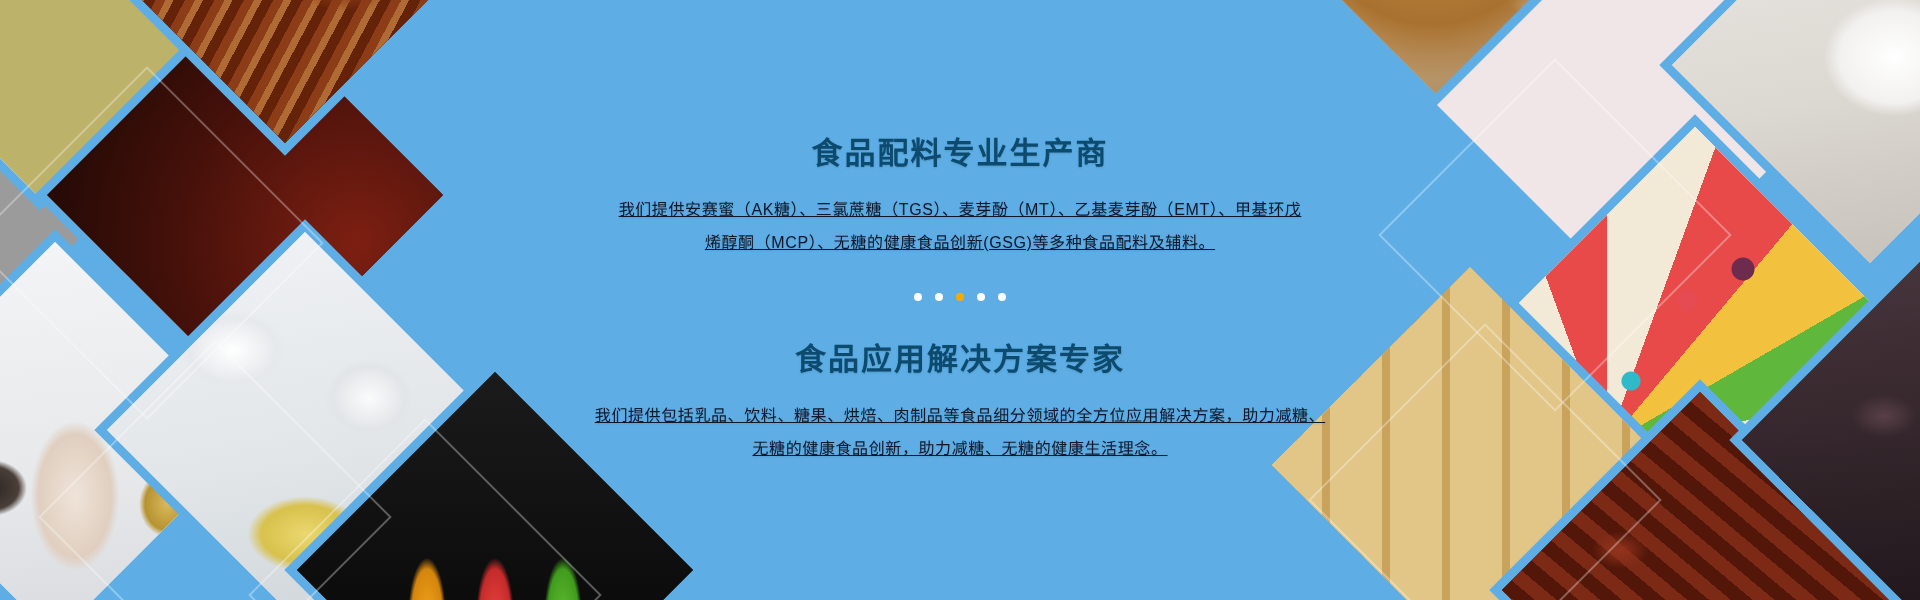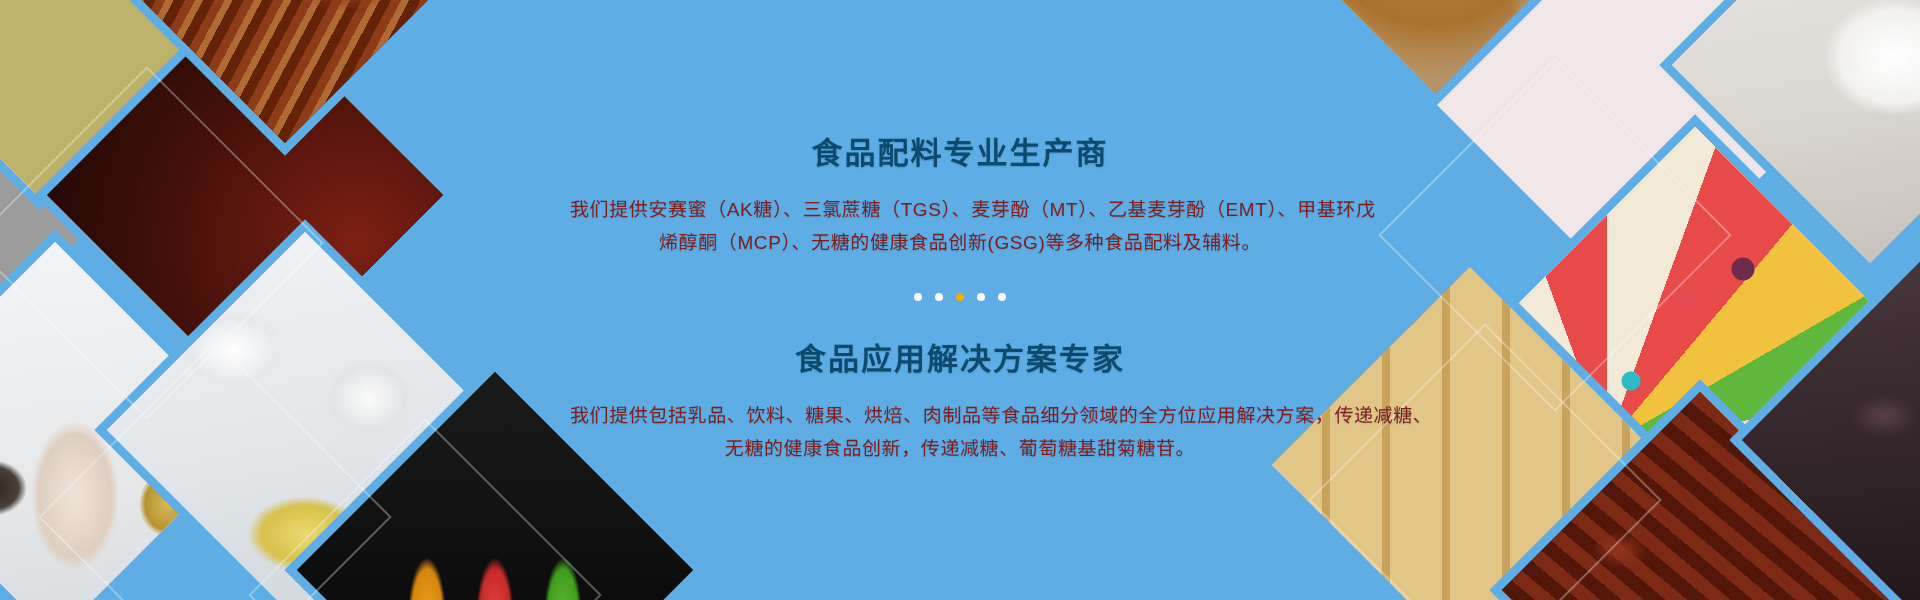--- a/index.html
+++ b/index.html
@@ -60,27 +60,28 @@
   }
   .headline{
     color:#0c4a6e;
     font-size:31px;
     font-weight:bold;
     letter-spacing:2px;
     line-height:1.2;
     text-shadow:0 1px 2px rgba(40,90,130,.28);
   }
   .desc{
-    color:#7f1d1d;
-    font-size:19px;
+    color:#0f172a;
+    font-size:16px;
     line-height:33px;
     letter-spacing:.6px;
     margin-top:21px;
     max-width:780px;
     text-shadow:0 1px 2px rgba(40,90,130,.22);
+    text-decoration:underline;
   }
   .desc > div{ white-space:nowrap; }
 
   .dots{
     display:flex; align-items:center; justify-content:center;
     gap:13px;
     margin:34px 0 32px;
   }
   .dots i{
     display:block;
@@ -249,19 +250,19 @@
       <i style="background: rgb(255, 255, 255);"></i>
       <i style="background: rgb(255, 255, 255);"></i>
       <i class="accent" style="background: rgb(245, 171, 0);"></i>
       <i style="background: rgb(255, 255, 255);"></i>
       <i style="background: rgb(255, 255, 255);"></i>
     </div>
 
     <div class="block2">
       <h2 class="headline">食品应用解决方案专家</h2>
       <div class="desc">
-        <div>我们提供包括乳品、饮料、糖果、烘焙、肉制品等食品细分领域的全方位应用解决方案，传递减糖、</div>
-        <div>无糖的健康食品创新，传递减糖、葡萄糖基甜菊糖苷。</div>
+        <div>我们提供包括乳品、饮料、糖果、烘焙、肉制品等食品细分领域的全方位应用解决方案，助力减糖、</div>
+        <div>无糖的健康食品创新，助力减糖、无糖的健康生活理念。</div>
       </div>
     </div>
 
   </div>
 </div>
 
 </body></html>

